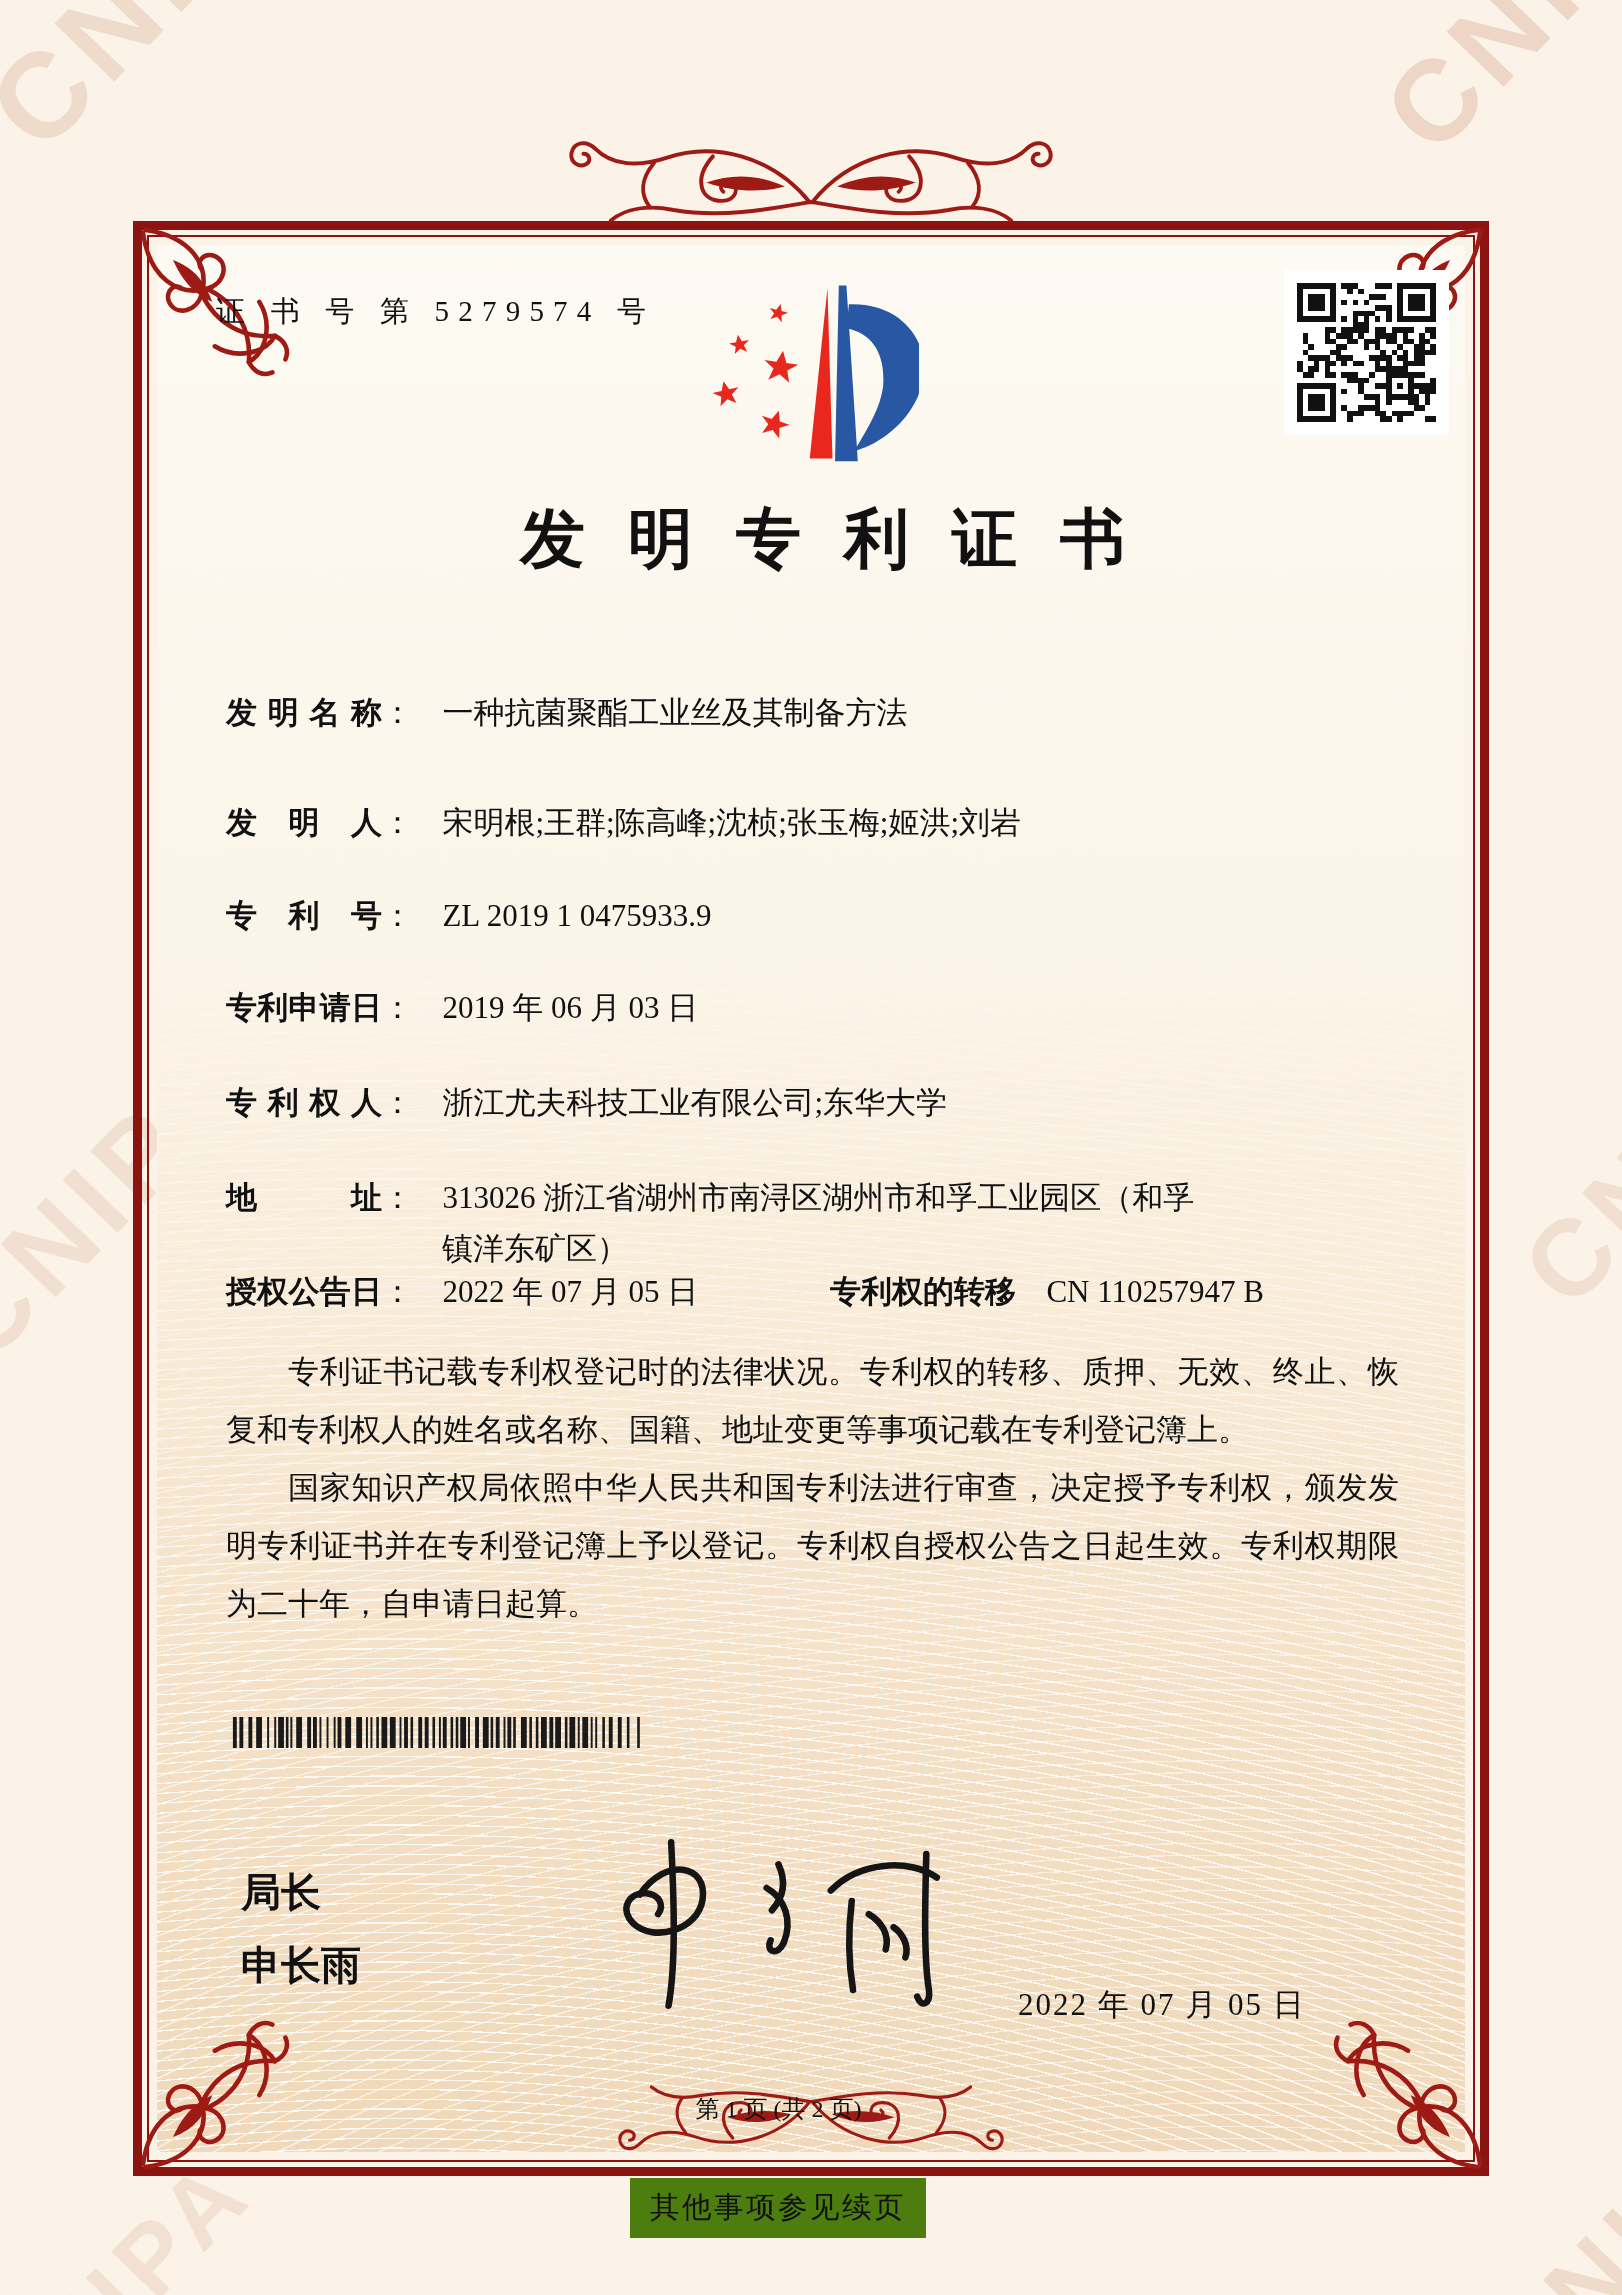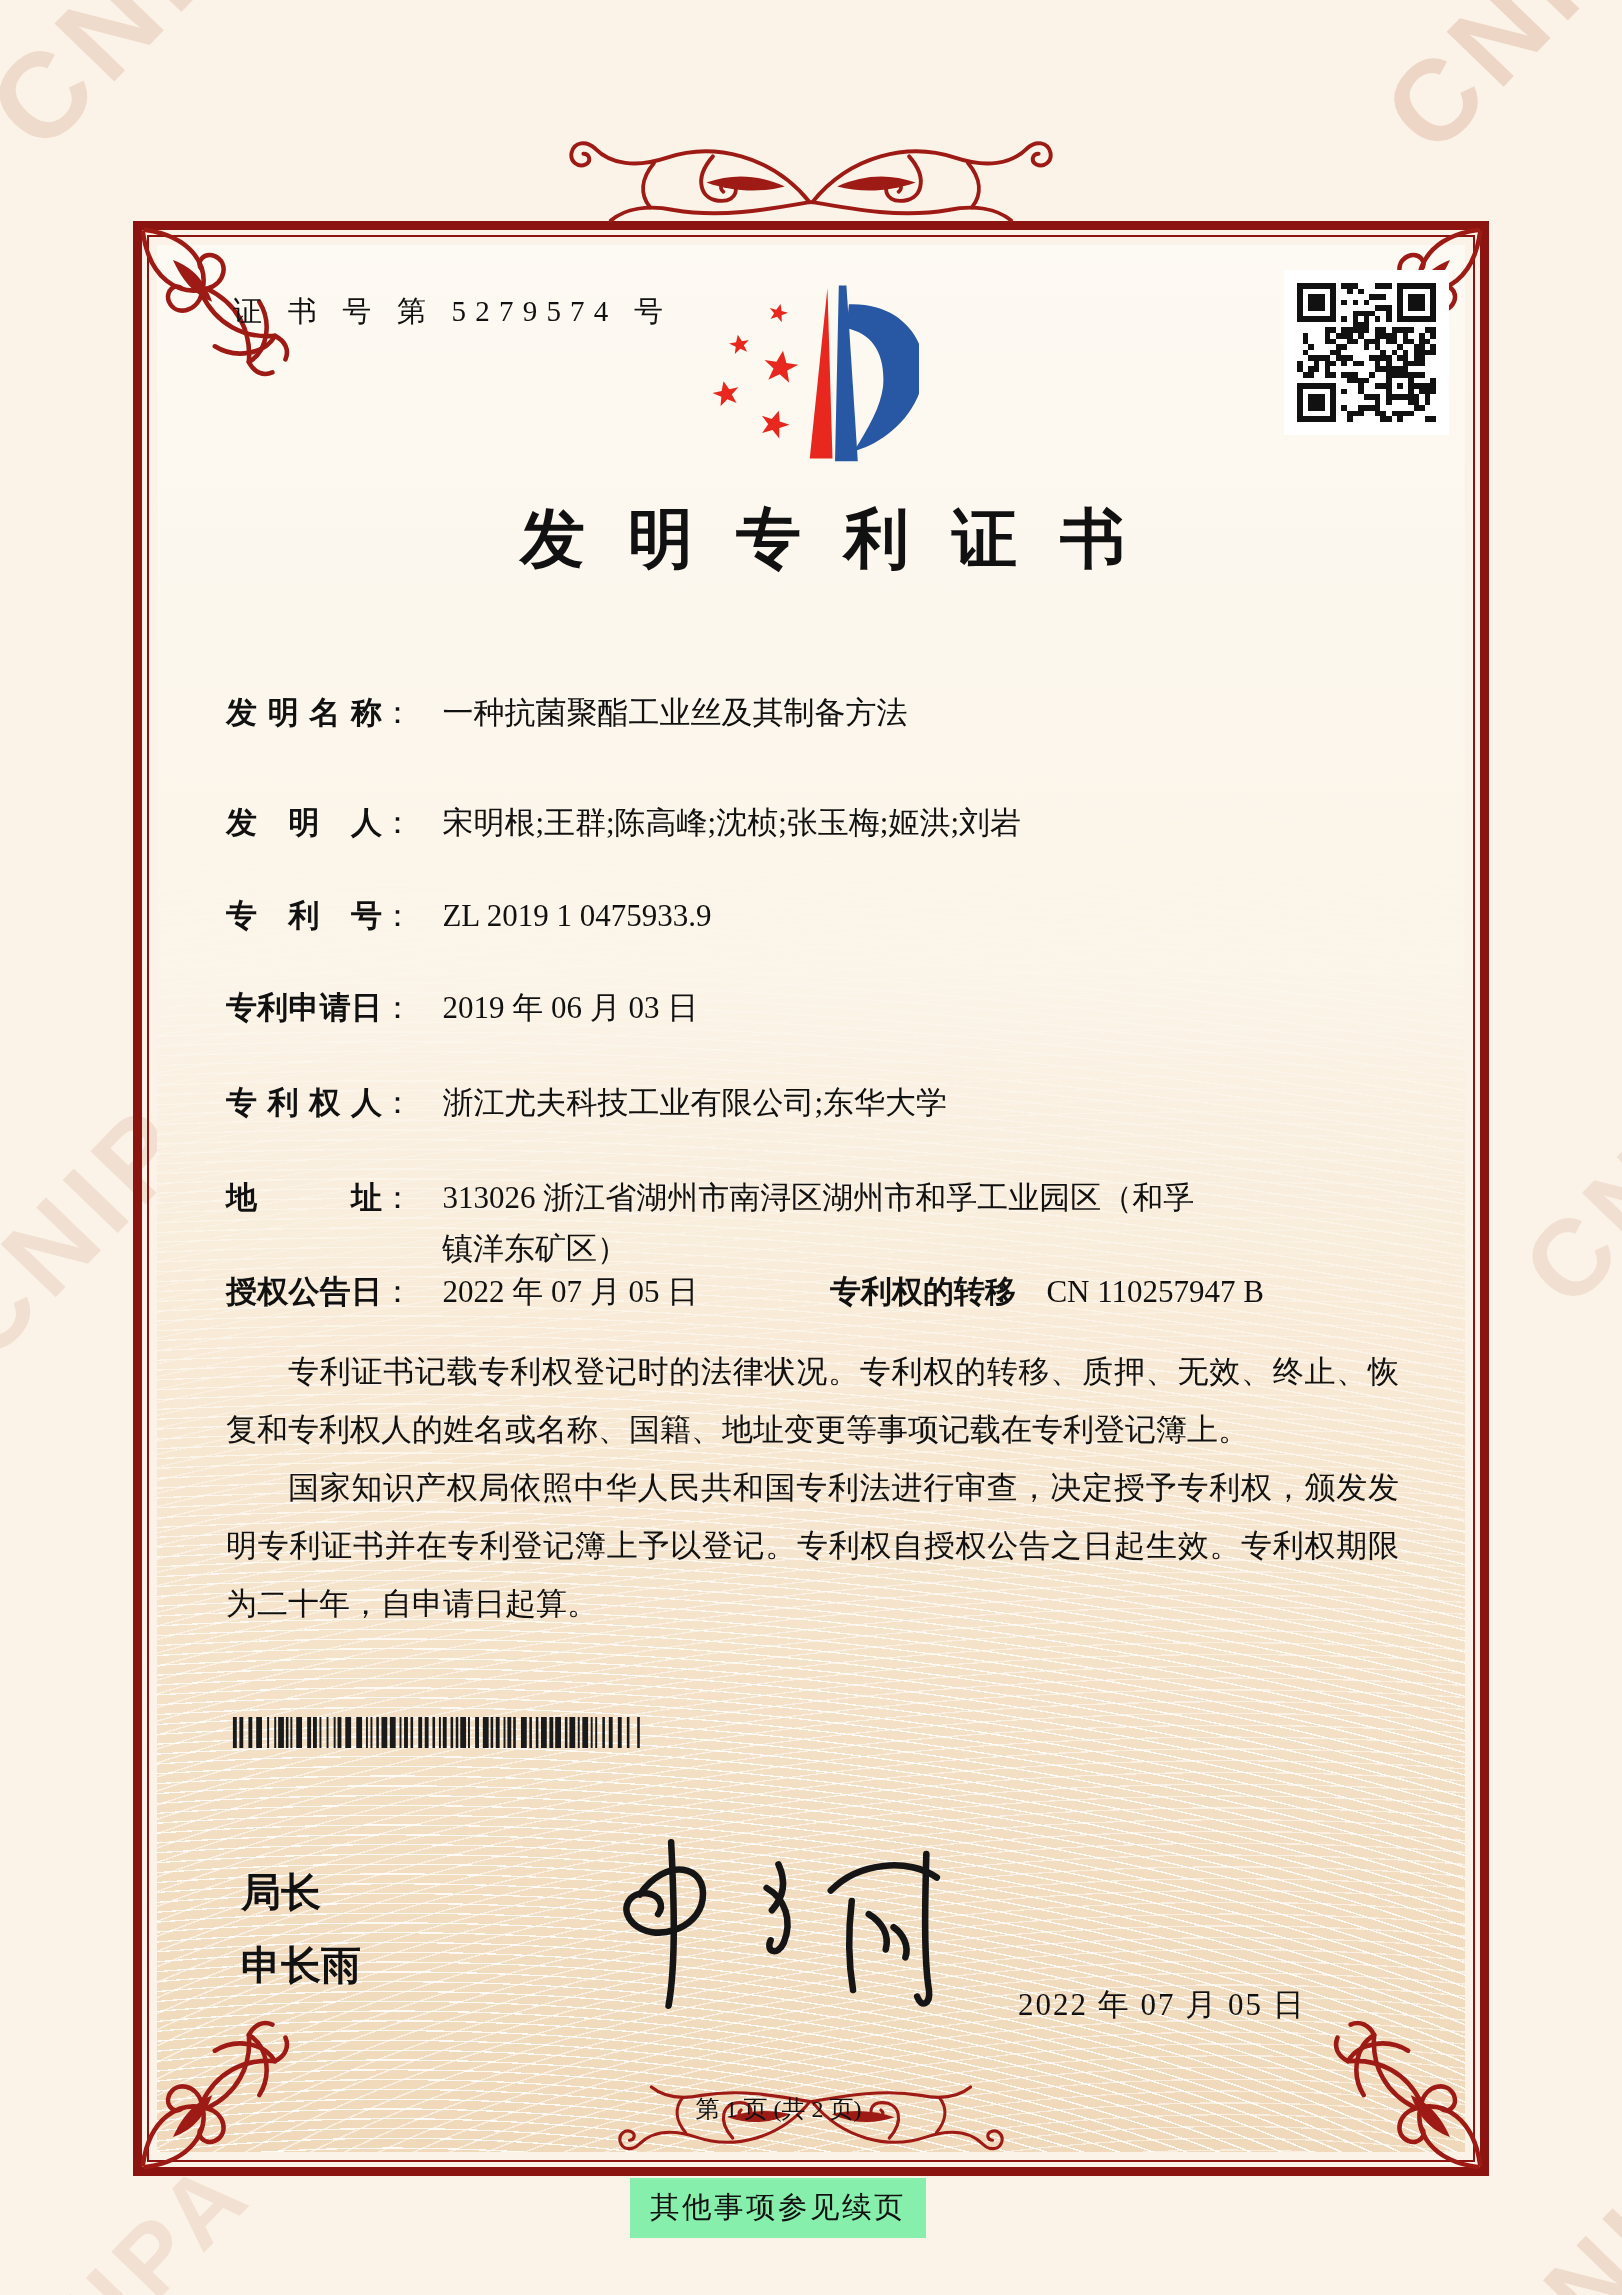--- a/index.html
+++ b/index.html
@@ -16,36 +16,36 @@
   .frame-inner{position:absolute;inset:5.2px;border:2.6px solid #8c1410;}
   .paper{position:absolute;inset:7.9px;
          background:linear-gradient(180deg,#fdfaf3 0%,#fbf4e8 38%,#f8ead6 58%,#f3dfc4 80%,#f0d9ba 100%);}
   .waves{position:absolute;inset:0;
      background:
        repeating-radial-gradient(1047px 523px at 18% 128%, rgba(255,255,255,0) 0 17px, rgba(255,255,255,.85) 17px 19.6px),
        repeating-radial-gradient(1178px 589px at 82% 124%, rgba(255,255,255,0) 0 21px, rgba(255,255,255,.55) 21px 23.6px);
      -webkit-mask-image:linear-gradient(180deg, transparent 0%, rgba(0,0,0,.12) 32%, rgba(0,0,0,.5) 55%, #000 78%);
      mask-image:linear-gradient(180deg, transparent 0%, rgba(0,0,0,.12) 32%, rgba(0,0,0,.5) 55%, #000 78%);}
   
-  .certno{left:216px;top:292px;font-size:29px;letter-spacing:9.2px;margin-left:17px;}
+  .certno{left:216px;top:292px;font-size:29px;letter-spacing:9.2px;}
   .title{left:0;top:495px;width:1623px;text-align:center;font-size:65px;font-weight:bold;
          letter-spacing:43px;padding-left:65px;box-sizing:border-box;}
   .row{left:226px;font-size:31px;line-height:41px;white-space:nowrap;}
   .flabel{display:inline-block;width:156px;text-align:justify;text-align-last:justify;vertical-align:top;font-weight:bold;}
   .fvalue{margin-left:29.4px;}
   .addr2{left:442px;font-size:31px;}
   .row-right{left:830px;font-size:31px;white-space:nowrap;}
   .row-right .flabel{width:156px;}
   .paras{left:226px;top:1343px;width:1173px;font-size:31px;line-height:58px;text-align:justify;}
   .paras p{margin:0;text-indent:2em;}
   .boss{left:241px;font-size:40px;font-weight:bold;
         font-family:"Liberation Sans","DejaVu Sans",sans-serif;}
   .sigdate{left:1018px;top:1984px;font-size:31px;letter-spacing:2px;}
   .pageinfo{left:0;top:2093px;width:1557px;text-align:center;font-size:24px;}
-  .notebox{left:630px;top:2178px;width:296px;height:60px;background:#86efac;
+  .notebox{left:630px;top:2178px;width:296px;height:60px;background:#4d7c0f;
            display:flex;align-items:center;justify-content:center;font-size:29.4px;letter-spacing:2.6px;}
   .qrbox{left:1284px;top:270px;width:165px;height:165px;background:#fff;
          display:flex;align-items:center;justify-content:center;}
 </style>
 </head>
 <body>
 
 <svg width="0" height="0" style="position:absolute">
   <defs>
     <path id="star5" d="M0,-10 L2.94,-3.09 10,-3.09 4.05,1.18 6.18,8.09 0,4 -6.18,8.09 -4.05,1.18 -10,-3.09 -2.94,-3.09 Z"></path>

